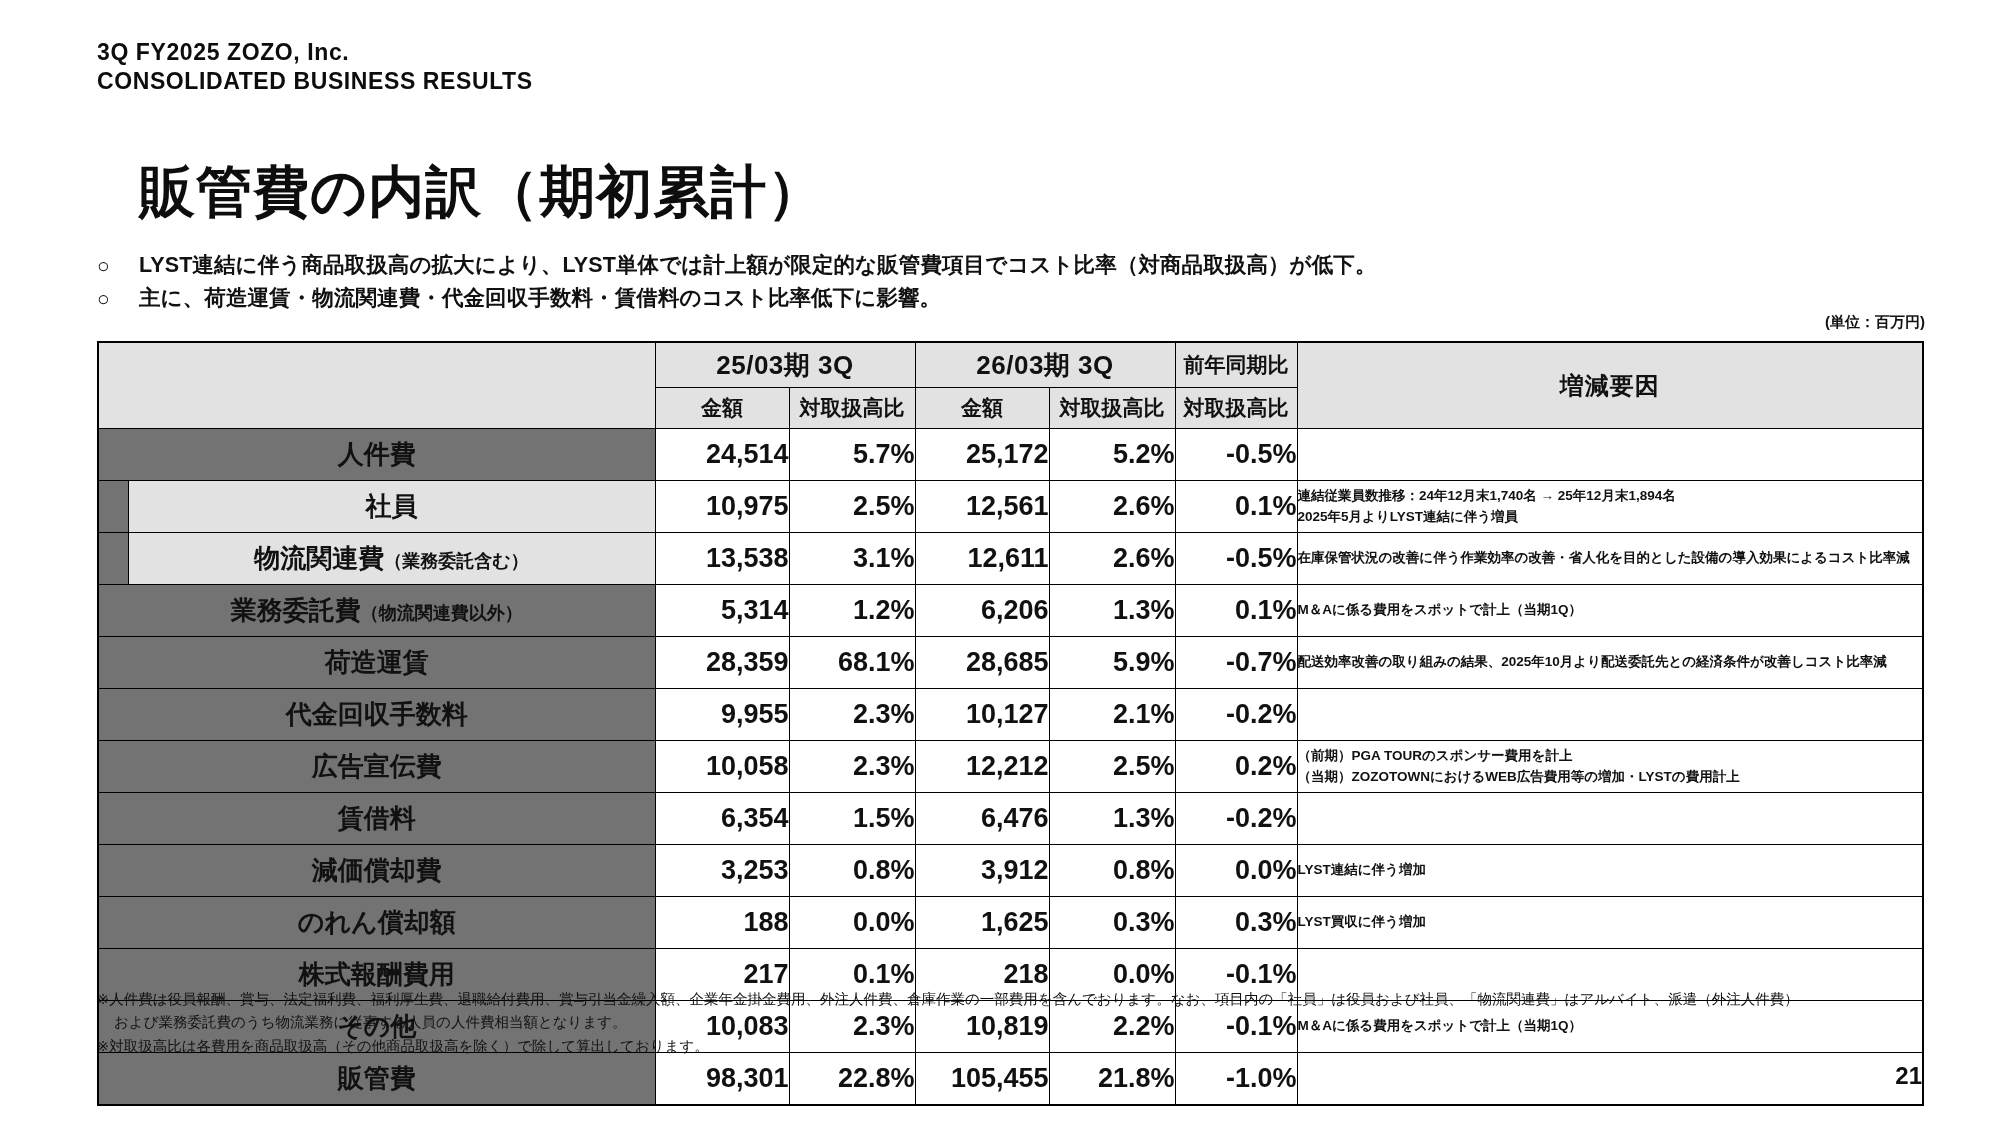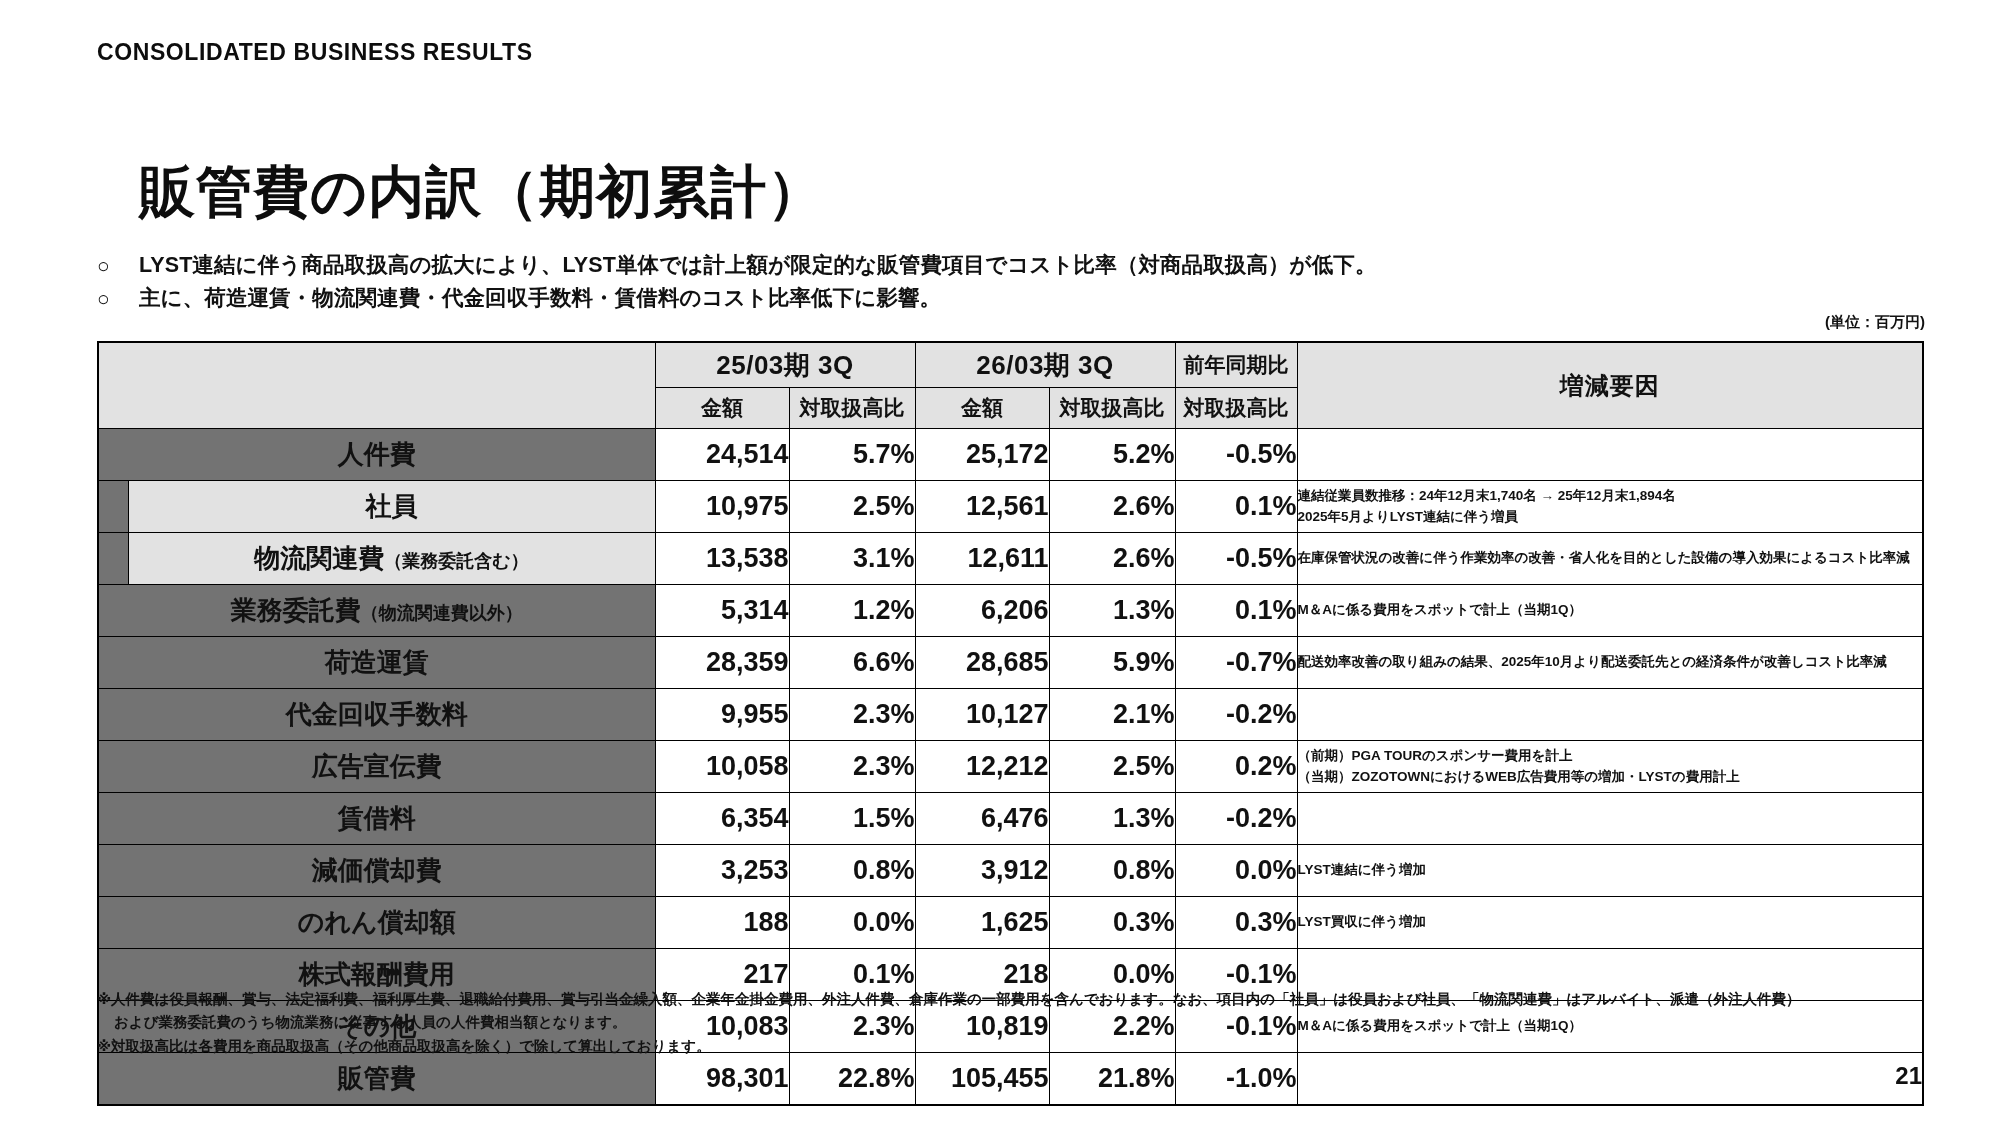--- a/index.html
+++ b/index.html
@@ -180,21 +180,21 @@
     border-bottom: none;
   }
 
   
   .footnotes {
     position: absolute;
     left: 97px;
     top: 988px;
     width: 1830px;
     font-size: 14.5px;
-    font-weight: bold;
+    font-weight: normal;
     line-height: 1.62;
     color: #111;
   }
   .footnotes .fn-line { white-space: nowrap; }
   .footnotes .fn-indent { padding-left: 17px; }
 
   
   .page-num {
     position: absolute;
     right: 78px;
@@ -203,20 +203,21 @@
     font-weight: bold;
     color: #111;
   }
 </style>
 </head>
 <body>
 
 <div class="slide">
 
   <div class="doc-header">
+    <div class="line">3Q FY2025 ZOZO, Inc.</div>
     <div class="line">CONSOLIDATED BUSINESS RESULTS</div>
   </div>
 
   <div class="slide-title">販管費の内訳（期初累計）</div>
 
   <div class="bullets">
     <div class="bullet-row">
       <span class="bullet-mark">○</span>
       <span class="bullet-text">LYST連結に伴う商品取扱高の拡大により、LYST単体では計上額が限定的な販管費項目でコスト比率（対商品取扱高）が低下。</span>
     </div>
@@ -299,21 +300,21 @@
             <td class="num">6,206</td>
             <td class="num">1.3%</td>
             <td class="num">0.1%</td>
             <td class="note">
               <span class="nl">M＆Aに係る費用をスポットで計上（当期1Q）</span>
             </td>
           </tr>
           <tr>
             <td class="spacer-cell label" colspan="3"><span>荷造運賃</span></td>
             <td class="num">28,359</td>
-            <td class="num">6.6%</td>
+            <td class="num">68.1%</td>
             <td class="num">28,685</td>
             <td class="num">5.9%</td>
             <td class="num">-0.7%</td>
             <td class="note">
               <span class="nl">配送効率改善の取り組みの結果、2025年10月より配送委託先との経済条件が改善しコスト比率減</span>
             </td>
           </tr>
           <tr>
             <td class="spacer-cell label" colspan="3"><span>代金回収手数料</span></td>
             <td class="num">9,955</td>

